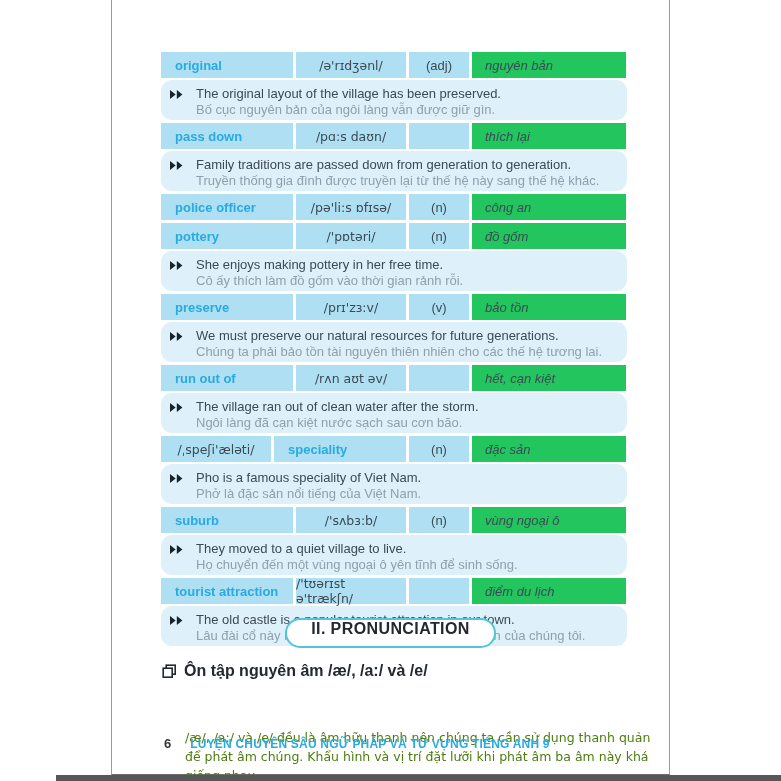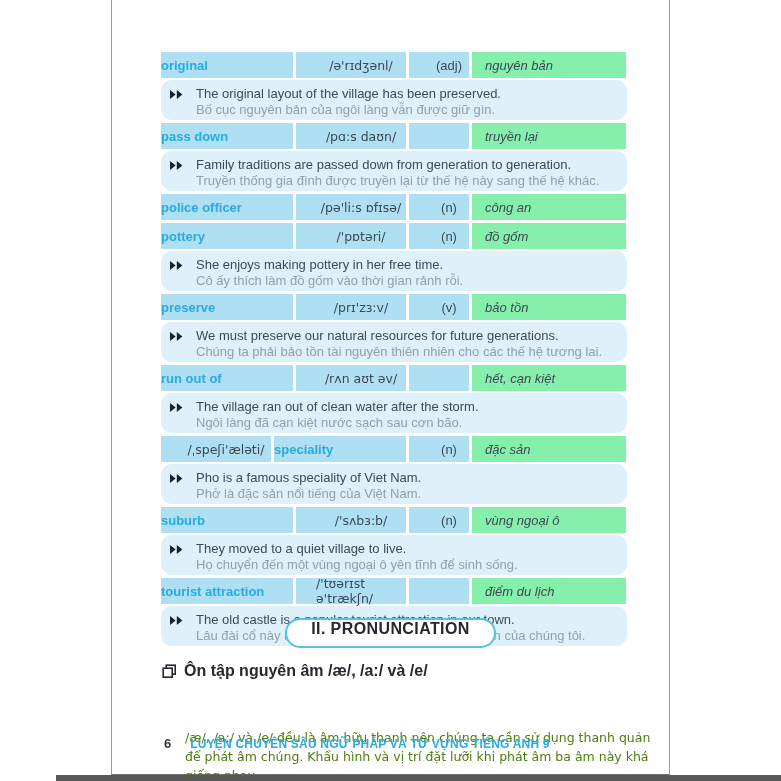--- a/index.html
+++ b/index.html
@@ -47,43 +47,42 @@
     gap:3px;
     margin-bottom:2px;
   }
   .cell{
     background:var(--header-bg);
     height:26px;
     display:flex;
     align-items:center;
     font-size:13px;
     color:var(--dark-text);
-    padding-left:20px;
   }
   .c-word{
     width:132px;
-    padding-left:0;
+    padding-left:14px;
     color:var(--accent);
     font-weight:bold;
   }
   .c-pron{
     width:110px;
     justify-content:center;
     font-family:"DejaVu Sans",sans-serif;
     font-size:12.5px;
   }
   .c-pos{
     width:60px;
     justify-content:center;
   }
   .c-meaning{
     width:154px;
     padding-left:13px;
     font-style:italic;
-    background:#86efac;
+    background:#22c55e;
   }
   .example{
     background:var(--example-bg);
     display:flex;
     align-items:flex-start;
     padding:6px 6px 3px 9px;
     border-radius:11px;
   }
   .marker{
     flex:0 0 auto;
@@ -181,21 +180,21 @@
           <div class="ex-en">The original layout of the village has been preserved.</div>
           <div class="ex-vi">Bố cục nguyên bản của ngôi làng vẫn được giữ gìn.</div>
         </div>
       </div>
     </div>
       <div class="entry">
       <div class="head-row">
         <div class="cell c-word">pass down</div>
         <div class="cell c-pron">/pɑ:s daʊn/</div>
         <div class="cell c-pos"></div>
-        <div class="cell c-meaning">truyền lại</div>
+        <div class="cell c-meaning">thích lại</div>
       </div>
       <div class="example">
         <span class="marker">
           <svg width="14" height="9" viewBox="0 0 14 9">
             <polygon points="0,0 0,9 5.6,4.5" fill="#16242e"></polygon>
             <polygon points="6.8,0 6.8,9 12.4,4.5" fill="#16242e"></polygon>
           </svg>
         </span>
         <div class="ex-lines">
           <div class="ex-en">Family traditions are passed down from generation to generation.</div>

